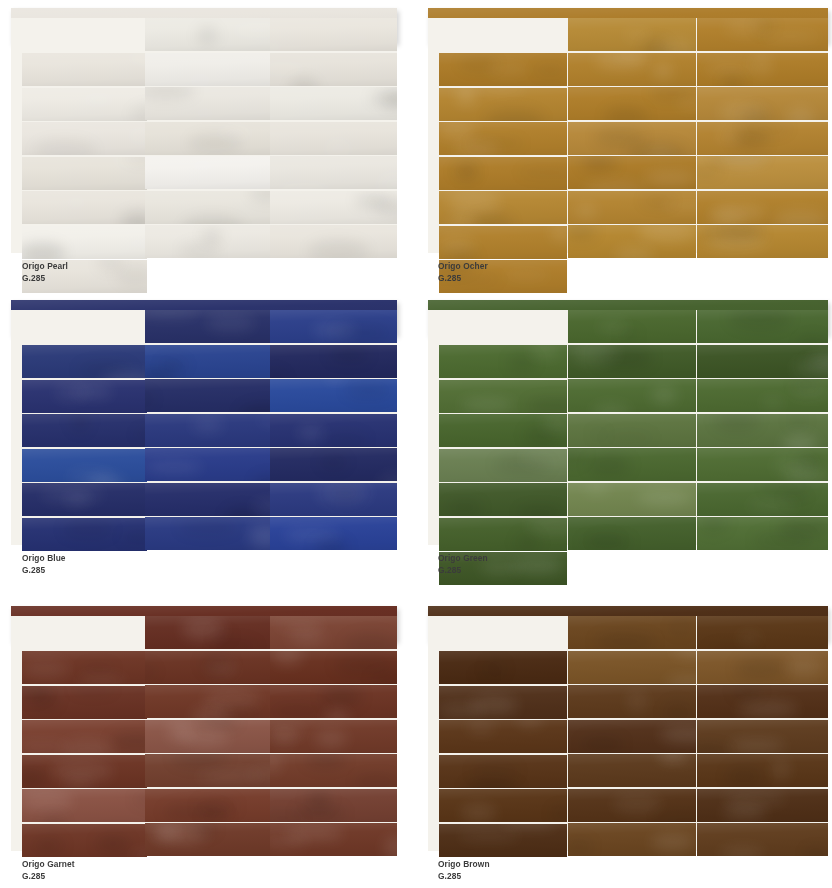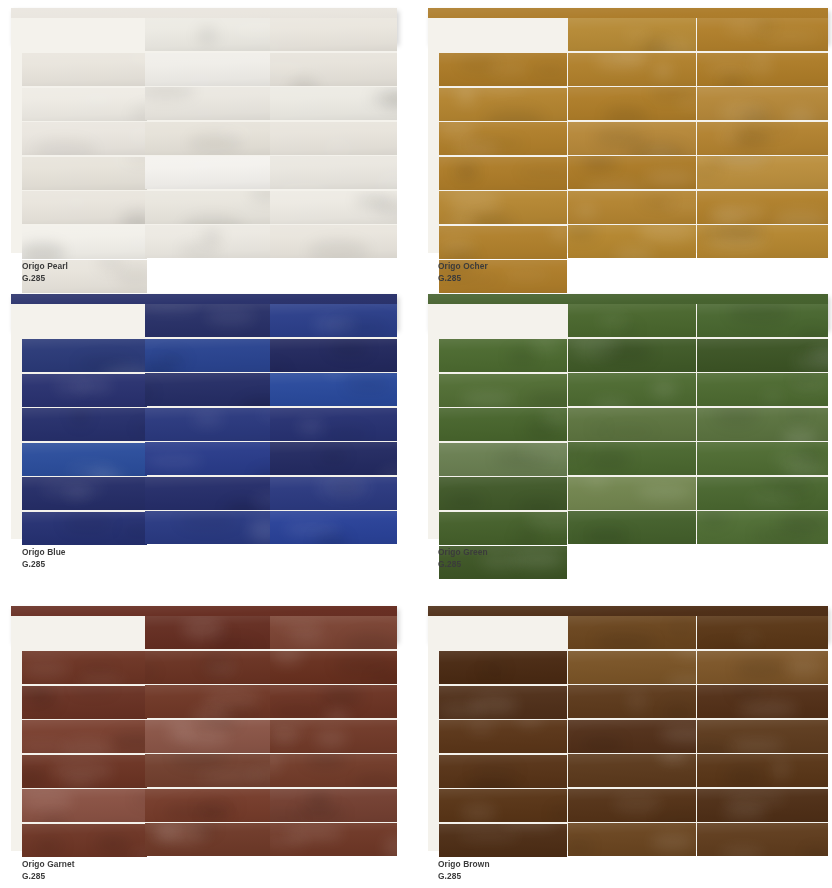--- a/index.html
+++ b/index.html
@@ -23,21 +23,21 @@
 
   
   .panel {
     position: absolute;
     width: 416px;
     height: 296px;
   }
   .panel-col-l { left: 0; }
   .panel-col-r { left: 416px; }
   .panel-row-0 { top: 0; }
-  .panel-row-1 { top: 286px; padding-left: 12px; }
+  .panel-row-1 { top: 292px; padding-left: 12px; }
   .panel-row-2 { top: 598px; }
 
   
   .mosaic {
     position: absolute;
     left: 11px;
     top: 8px;
     width: 386px;
     height: 245px;
   }

